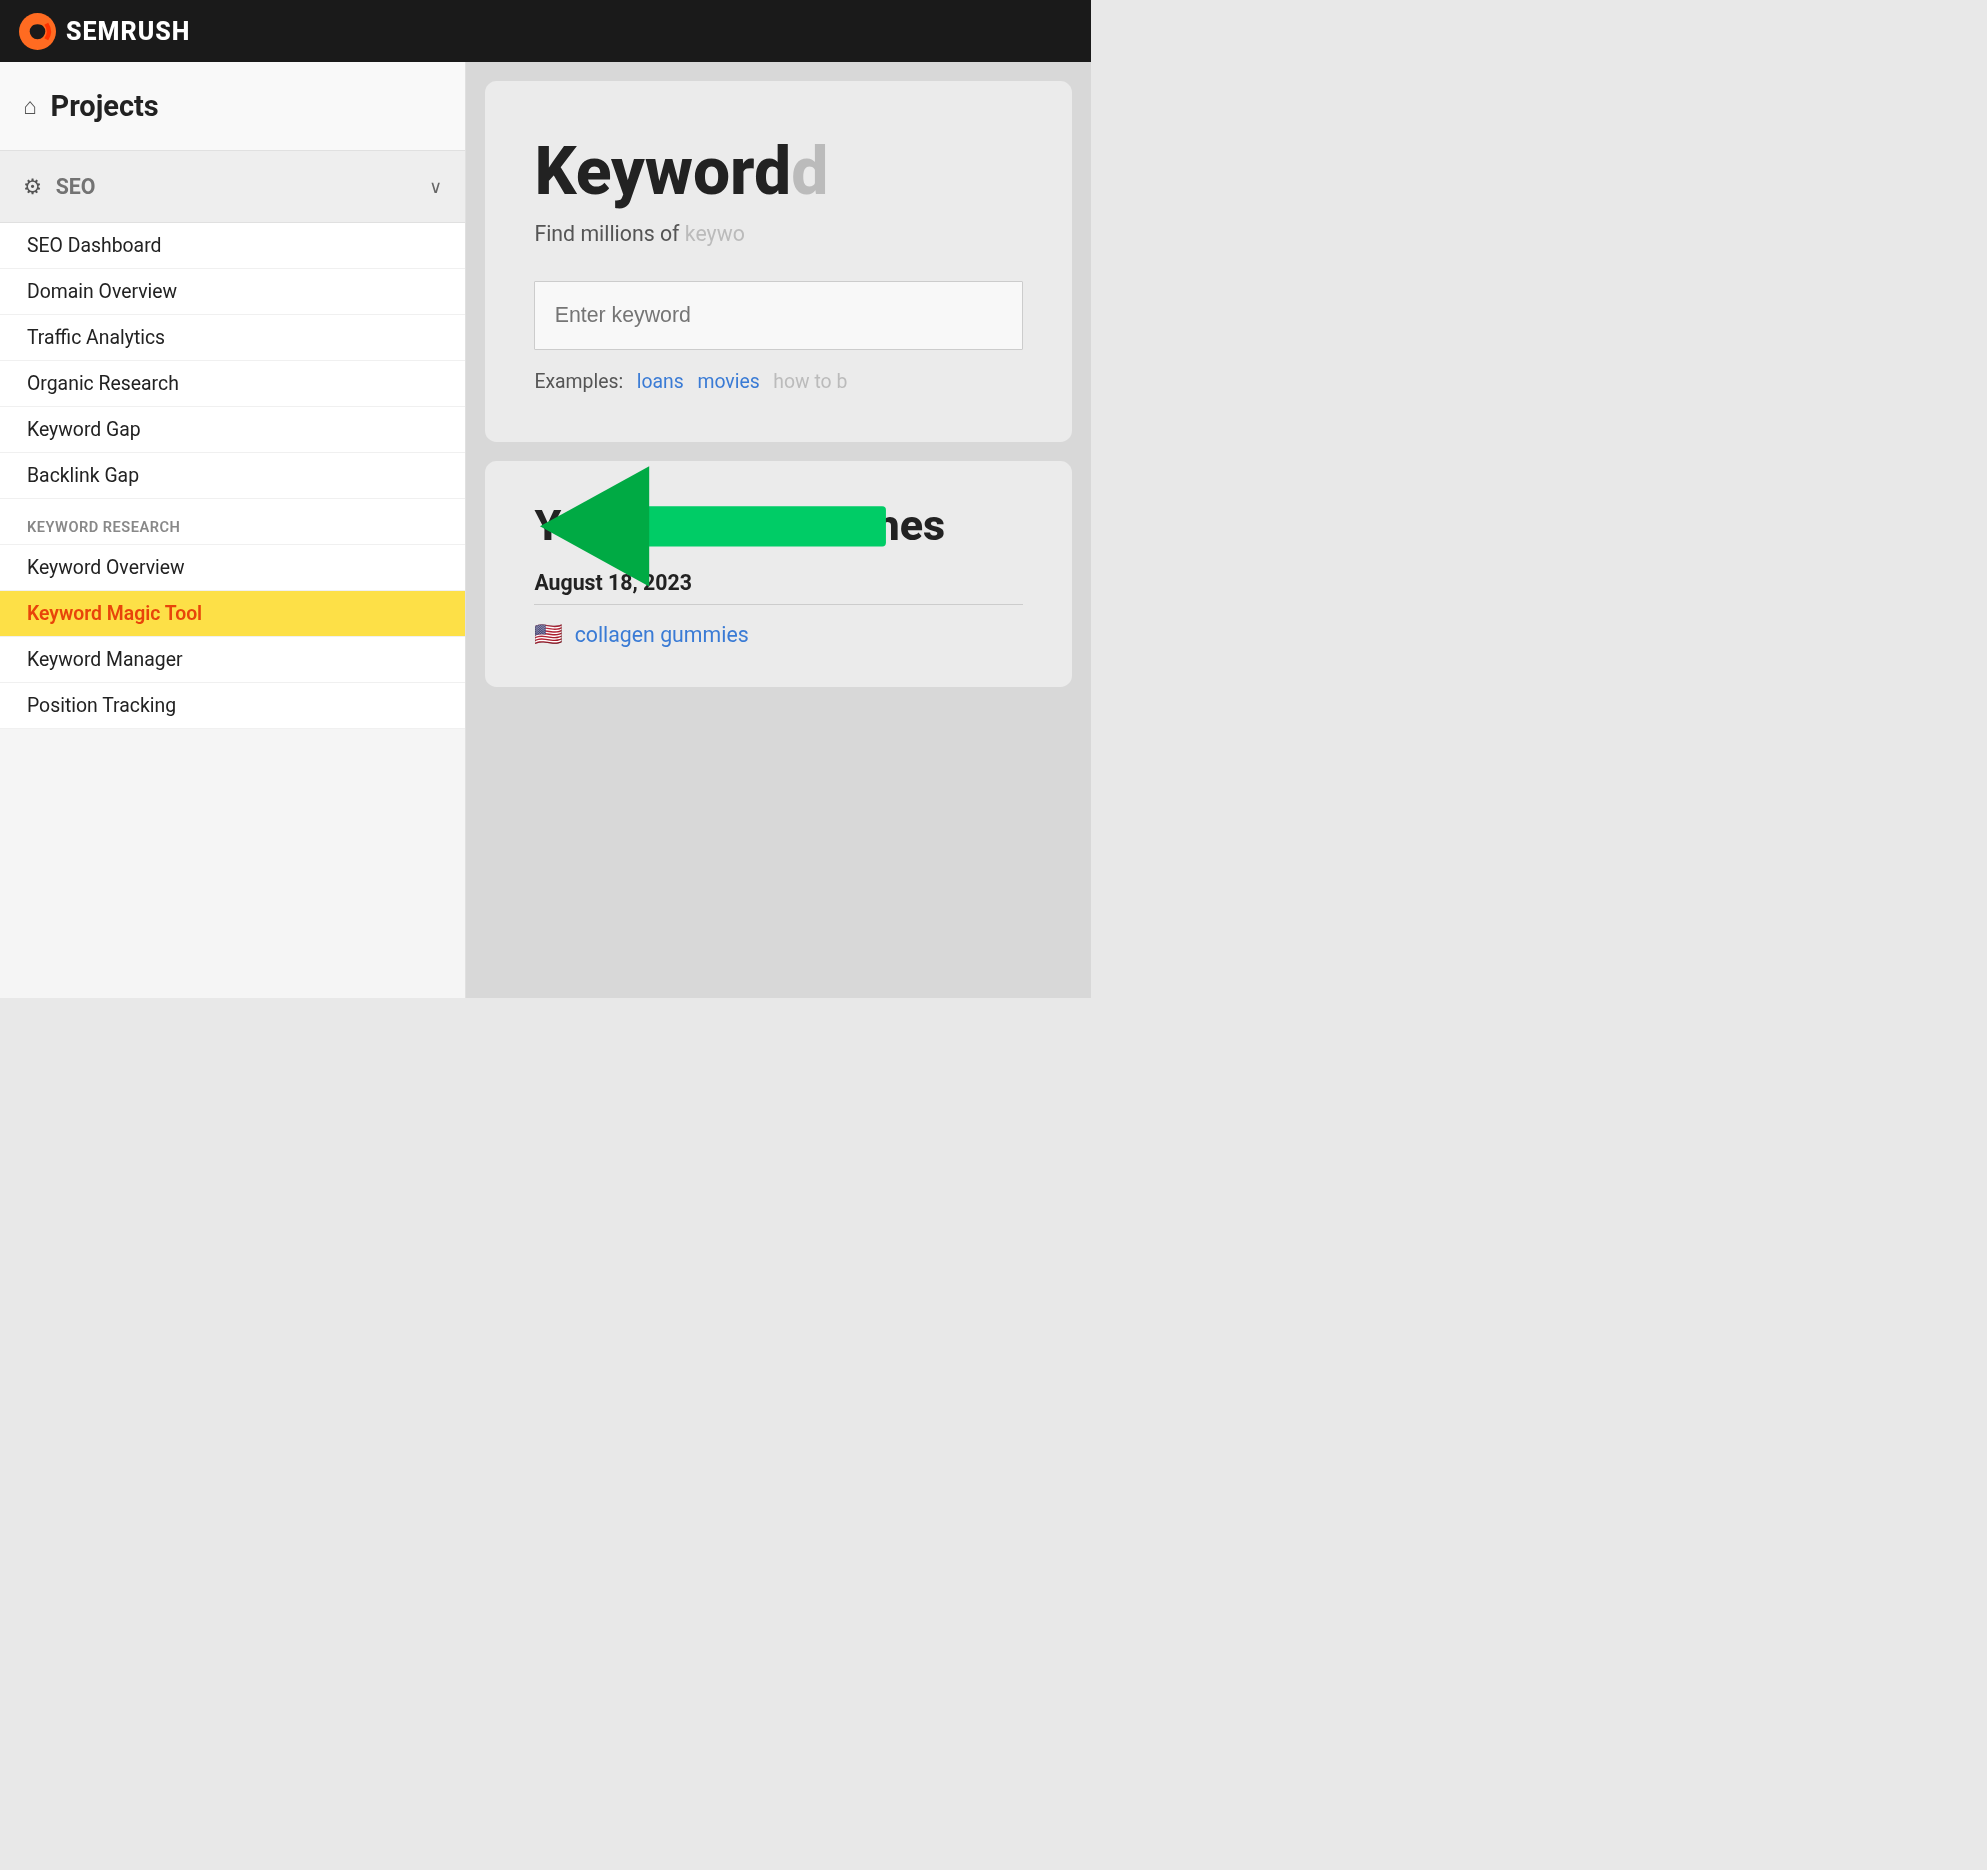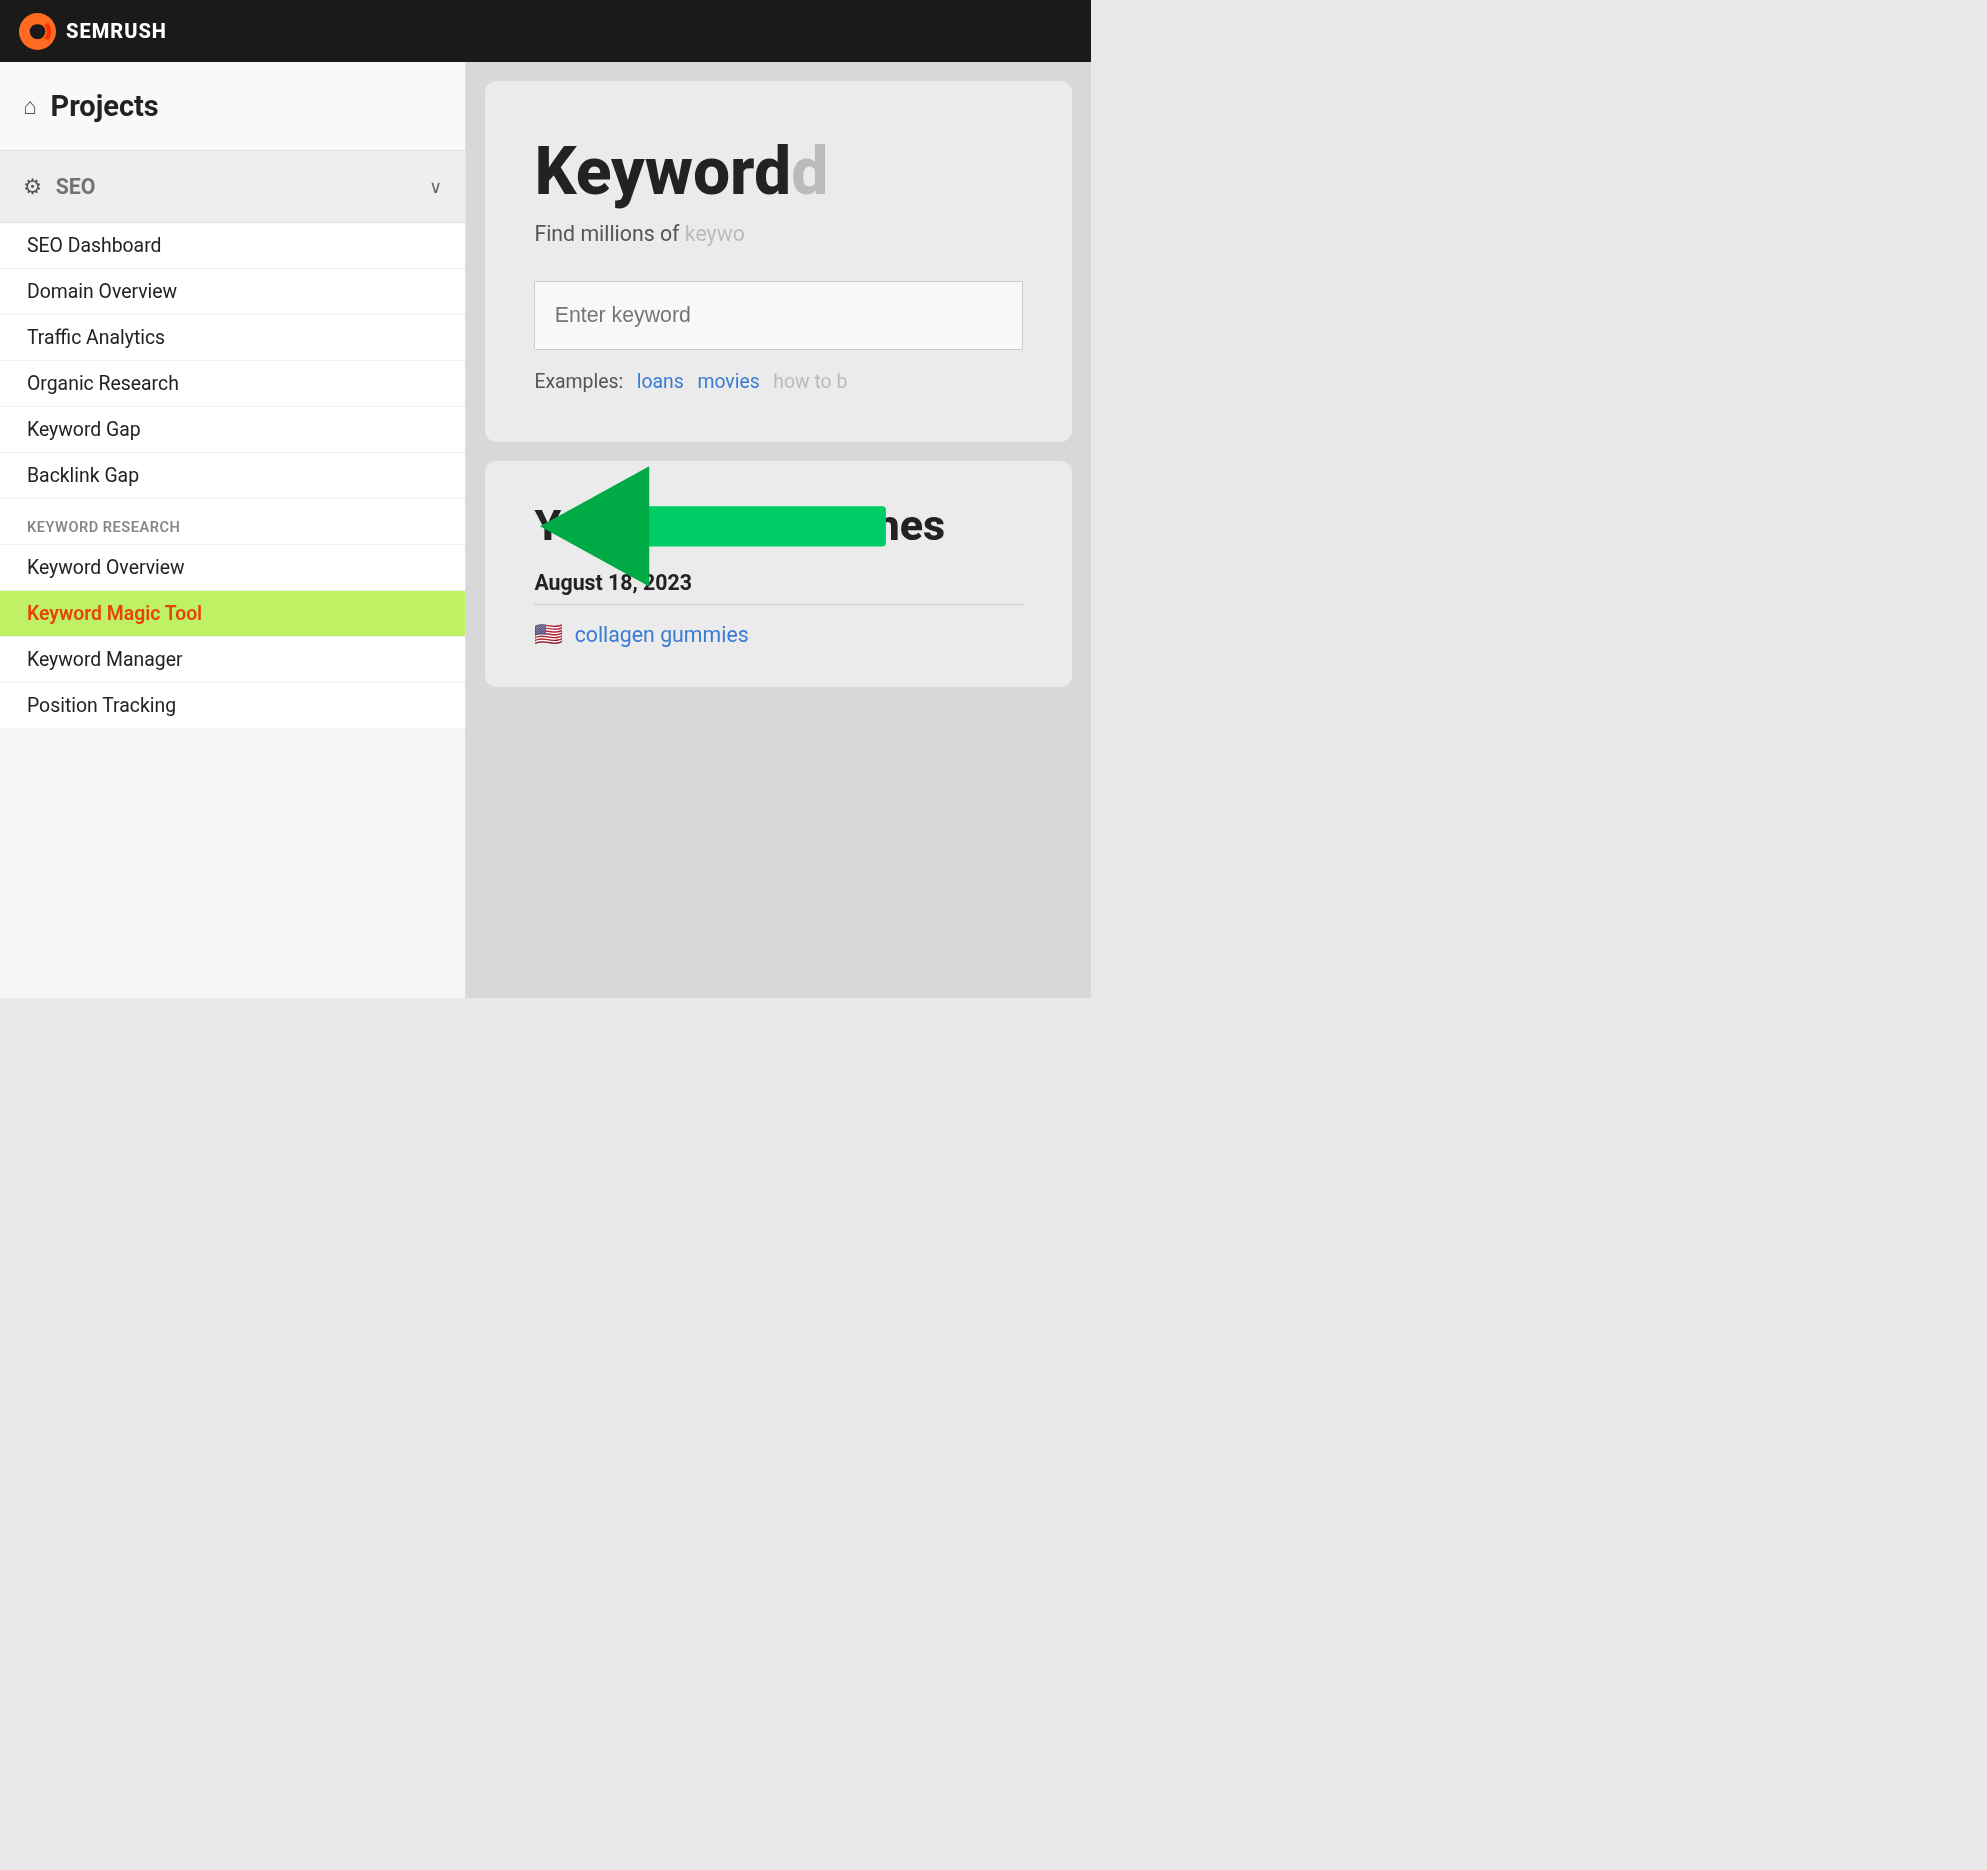--- a/index.html
+++ b/index.html
@@ -26,21 +26,21 @@
       display: flex;
       align-items: center;
       gap: 9.7px;
     }
     .logo-icon {
       width: 37px;
       height: 37px;
     }
     .logo-text {
       color: white;
-      font-size: 20px;
+      font-size: 25px;
       font-weight: 800;
       letter-spacing: 1px;
     }
 
     
     .main-layout {
       display: flex;
       flex: 1;
       overflow: hidden;
     }
@@ -109,21 +109,21 @@
       padding: 19.4px 27px 7.8px 27px;
       font-size: 14.6px;
       font-weight: 600;
       color: #888;
       letter-spacing: 0.5px;
       background: white;
       border-bottom: 1px solid #f0f0f0;
     }
 
     .sidebar-item-active {
-      background: #bef264;
+      background: #fde047;
       color: #e8440a;
       font-weight: 600;
       border-left: none;
       position: relative;
     }
 
     .sidebar-item-disabled {
       color: #aaa;
     }
 

